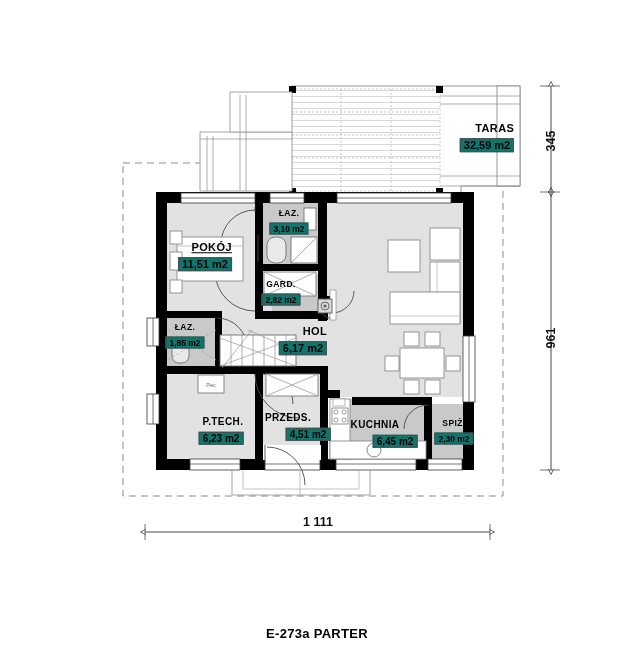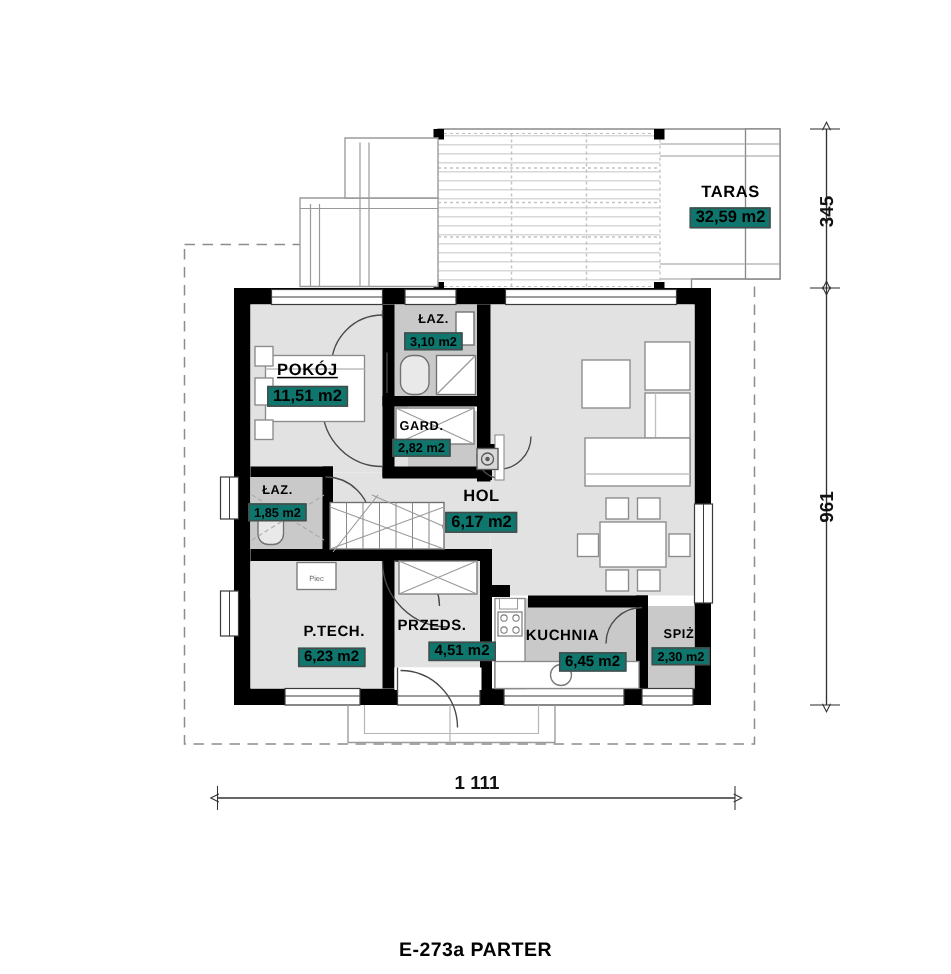--- a/index.html
+++ b/index.html
@@ -51,21 +51,21 @@
   .room-area {
     display: inline-block;
     border: 1px solid #4a4a4a;
     background: #0f766e;
     color: #000000;
     font-weight: bold;
     line-height: 1.05;
     padding: 1px 3px 0px 3px;
     margin-top: 1px;
   }
-  .sz-lg .room-name { font-size: 11px; }
+  .sz-lg .room-name { font-size: 11px; text-align: right; }
   .sz-lg .room-area { font-size: 11px; }
   .sz-md .room-name { font-size: 10px; }
   .sz-md .room-area { font-size: 10px; margin-left: 40px; }
   .sz-sm .room-name { font-size: 8.5px; }
   .sz-sm .room-area { font-size: 8.5px; }
   .dim-label {
     position: absolute;
     font-size: 12.5px;
     font-weight: bold;
     color: #111111;
@@ -413,21 +413,21 @@
       <span class="room-name">GARD.</span>
       <span class="room-area">2,82 m2</span>
     </div>
 
 
     <div class="room-label sz-sm" style="left:185px; top:336px;">
       <span class="room-name">ŁAZ.</span>
       <span class="room-area">1,85 m2</span>
     </div>
 
-    <div class="room-label sz-lg" style="left:321px; top:341px;">
+    <div class="room-label sz-lg" style="left:303px; top:341px;">
       <span class="room-name">HOL</span>
       <span class="room-area">6,17 m2</span>
     </div>
 
     <div class="room-label sz-md" style="left:201px; top:431px;text-align:right;">
       <span class="room-name">P.TECH.</span>
       <span class="room-area">6,23 m2</span>
     </div>
 
     <div class="room-label sz-md" style="left:288px; top:427px;">

